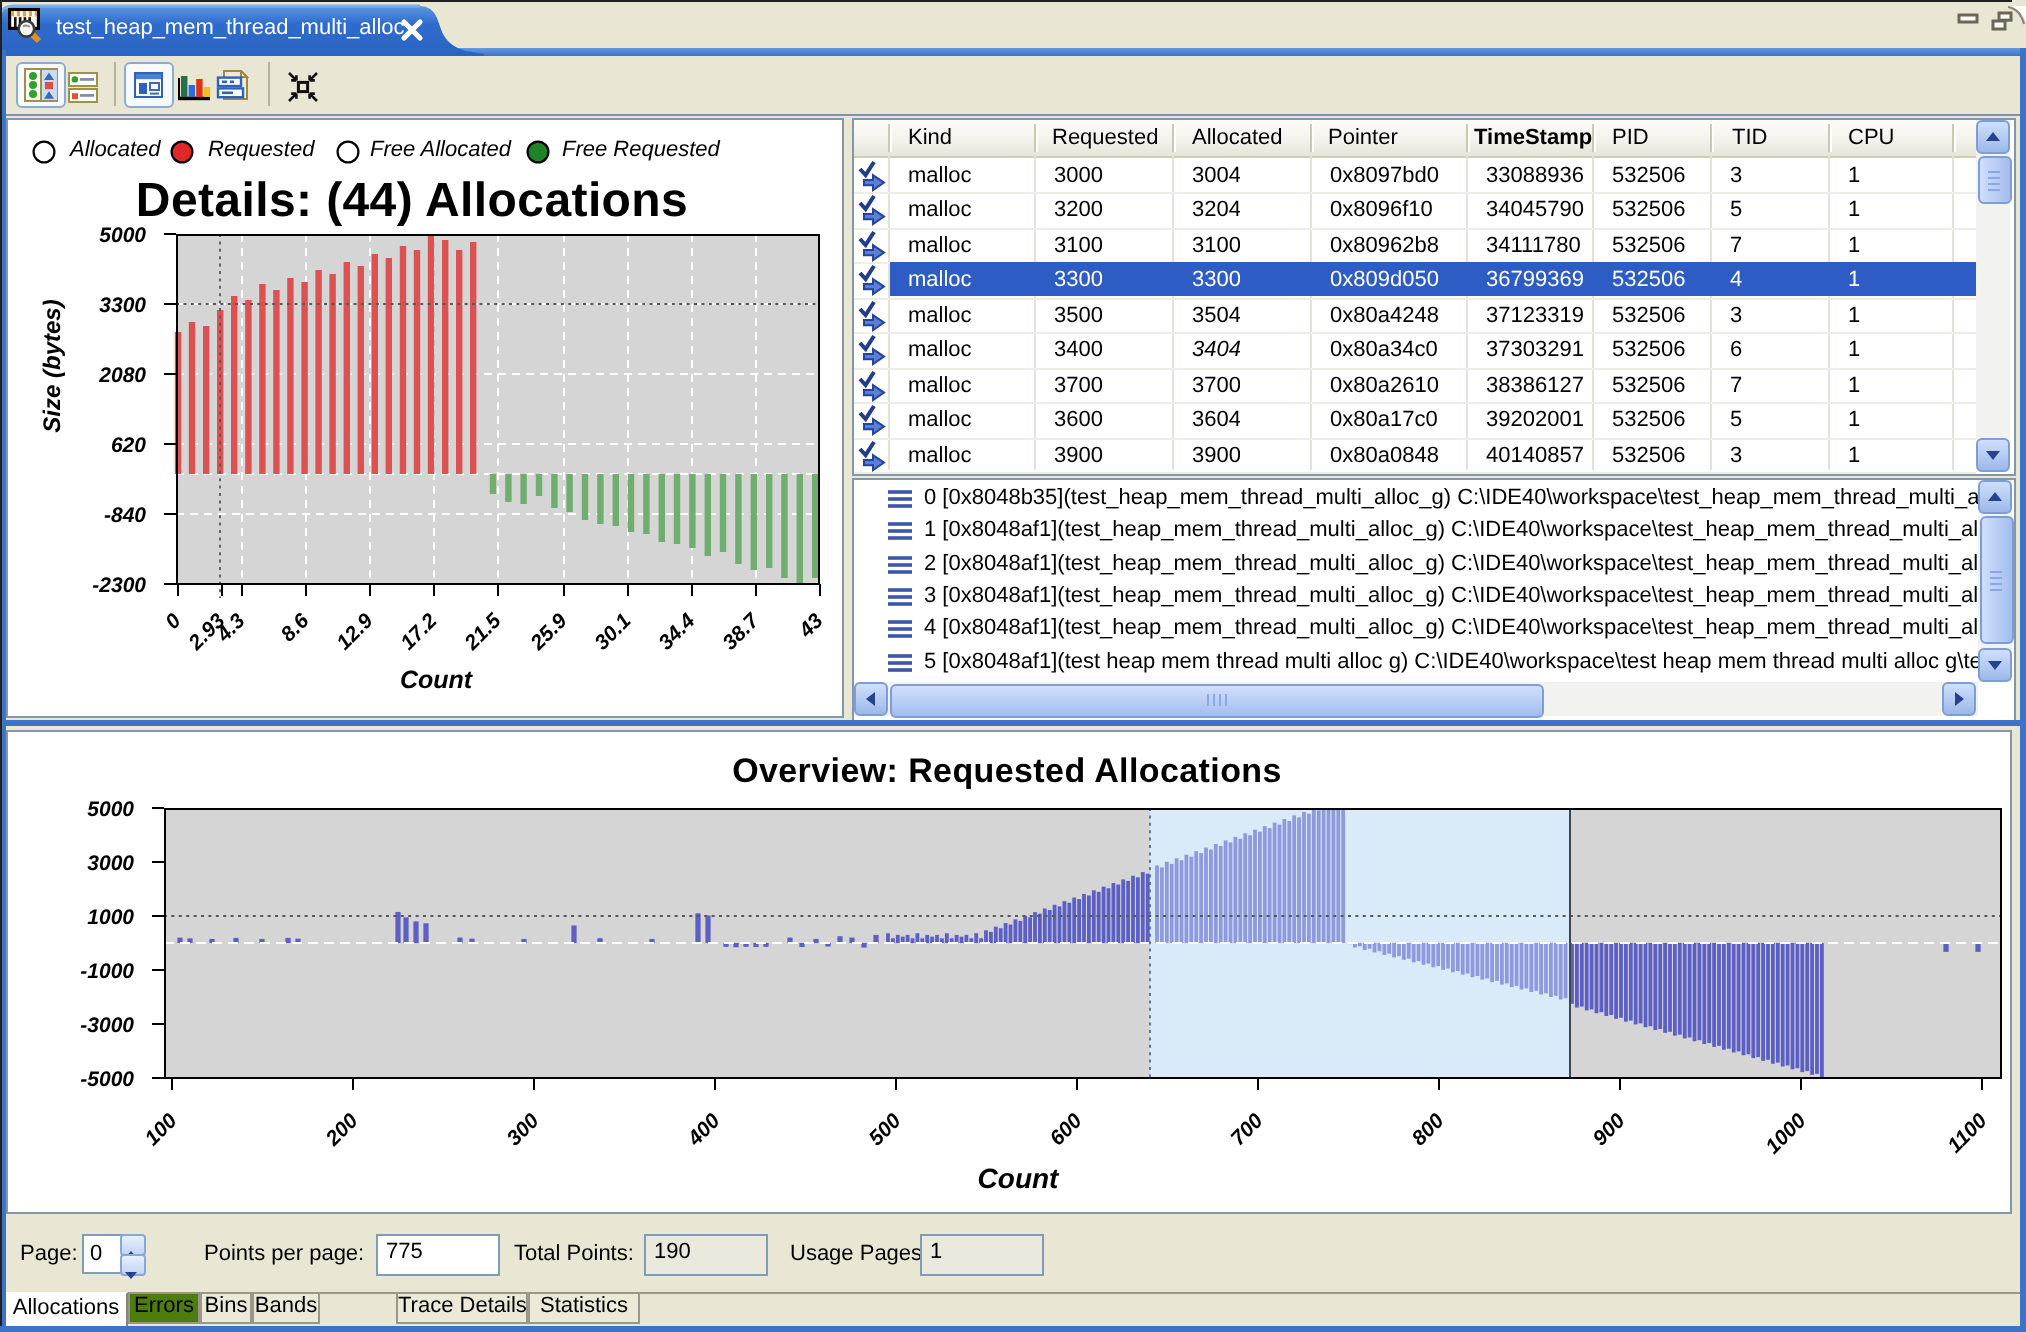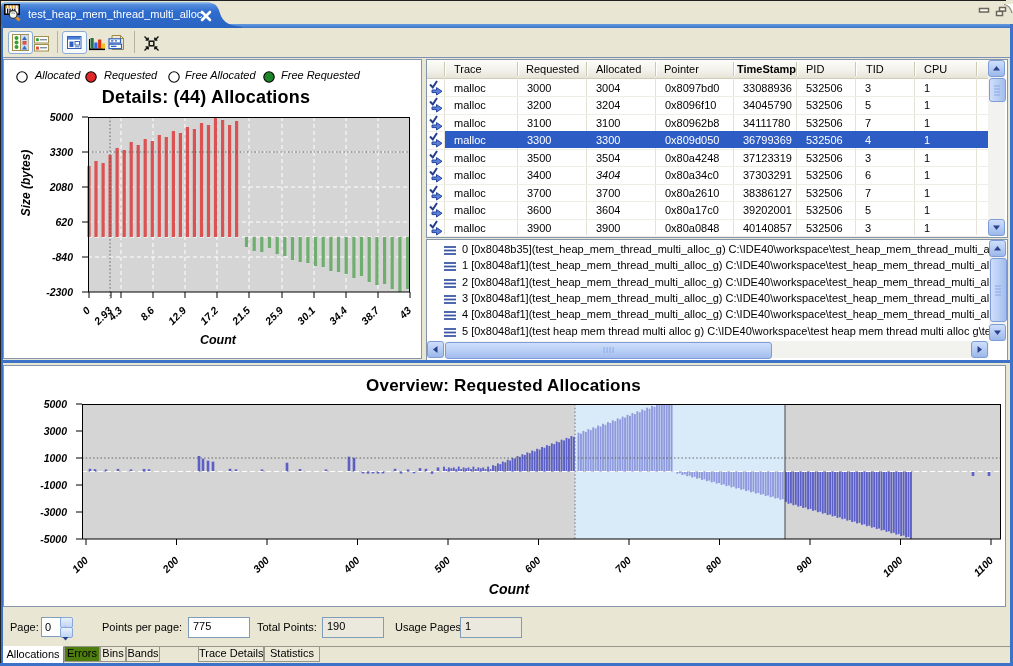--- a/index.html
+++ b/index.html
@@ -129,21 +129,21 @@
       </svg></div>
 <div class="abs it" style="left:104px;top:69px;font-size:11px;">Requested</div>
 <div class="abs" style="left:168px;top:69px;width:12px;height:12px;"><svg width="12" height="12">
         <circle cx="6" cy="6" r="5.2" fill="#ffffff" stroke="#000" stroke-width="1.1"></circle>
       </svg></div>
 <div class="abs it" style="left:185px;top:69px;font-size:11px;">Free Allocated</div>
 <div class="abs" style="left:263px;top:69px;width:12px;height:12px;"><svg width="12" height="12">
         <circle cx="6" cy="6" r="5.2" fill="#1e8428" stroke="#000" stroke-width="1.1"></circle>
       </svg></div>
 <div class="abs it" style="left:281px;top:69px;font-size:11px;">Free Requested</div>
-<div class="abs" style="left:0px;top:87px;width:412px;text-align:center;"><span style="font-size:18px;font-weight:bold;letter-spacing:0.2px;">Details: (44) Allocations</span></div>
+<div class="abs" style="left:0px;top:87px;width:412px;text-align:center;"><span style="font-size:24px;font-weight:bold;letter-spacing:0.2px;">Details: (44) Allocations</span></div>
 <svg width="417" height="298" style="position:absolute;left:3px;top:59px;">
       <rect x="85" y="58" width="322" height="175" fill="#d5d5d5"></rect>
       <line x1="85" y1="93" x2="407" y2="93" stroke="#ffffff" stroke-width="1" stroke-dasharray="4,3"></line>
       <line x1="85" y1="128" x2="407" y2="128" stroke="#ffffff" stroke-width="1" stroke-dasharray="4,3"></line>
       <line x1="85" y1="163" x2="407" y2="163" stroke="#ffffff" stroke-width="1" stroke-dasharray="4,3"></line>
       <line x1="85" y1="198" x2="407" y2="198" stroke="#ffffff" stroke-width="1" stroke-dasharray="4,3"></line>
       <line x1="85" y1="178" x2="407" y2="178" stroke="#ffffff" stroke-width="1" stroke-dasharray="4,3"></line>
       <line x1="118" y1="58" x2="118" y2="233" stroke="#ffffff" stroke-width="1" stroke-dasharray="4,3"></line>
       <line x1="150" y1="58" x2="150" y2="233" stroke="#ffffff" stroke-width="1" stroke-dasharray="4,3"></line>
       <line x1="182" y1="58" x2="182" y2="233" stroke="#ffffff" stroke-width="1" stroke-dasharray="4,3"></line>
@@ -234,21 +234,21 @@
       <text x="345" y="252" font-size="10.5" font-style="italic" font-weight="bold" text-anchor="end" font-family="Liberation Sans" transform="rotate(-45 345 252)">34.4</text>
       <line x1="375" y1="233" x2="375" y2="239" stroke="#000"></line>
       <text x="377" y="252" font-size="10.5" font-style="italic" font-weight="bold" text-anchor="end" font-family="Liberation Sans" transform="rotate(-45 377 252)">38.7</text>
       <line x1="407" y1="233" x2="407" y2="239" stroke="#000"></line>
       <text x="409" y="252" font-size="10.5" font-style="italic" font-weight="bold" text-anchor="end" font-family="Liberation Sans" transform="rotate(-45 409 252)">43</text>
       <text x="27" y="124" font-size="12" font-style="italic" font-weight="bold" text-anchor="middle" font-family="Liberation Sans" transform="rotate(-90 27 124)">Size (bytes)</text>
       <text x="215" y="285" font-size="12.5" font-style="italic" font-weight="bold" text-anchor="middle" font-family="Liberation Sans">Count</text>
     </svg>
 <div class="panel" style="left:426px;top:59px;width:580px;height:177px;overflow:hidden;"></div>
 <div class="abs" style="left:427px;top:60px;width:561px;height:18px;background:linear-gradient(#fcfcf9,#f2f1ea 60%,#e6e4d8);border-bottom:1px solid #cfcdb8;"></div>
-<div class="hdrtxt" style="left:454px;top:63px;">Trace</div>
+<div class="hdrtxt" style="left:454px;top:63px;">Kind</div>
 <div class="hdrtxt" style="left:526px;top:63px;">Requested</div>
 <div class="hdrtxt" style="left:596px;top:63px;">Allocated</div>
 <div class="hdrtxt" style="left:664px;top:63px;">Pointer</div>
 <div class="hdrtxt" style="left:737px;top:63px;font-weight:bold;">TimeStamp</div>
 <div class="hdrtxt" style="left:806px;top:63px;">PID</div>
 <div class="hdrtxt" style="left:866px;top:63px;">TID</div>
 <div class="hdrtxt" style="left:924px;top:63px;">CPU</div>
 <div class="abs" style="left:444px;top:62px;width:1px;height:14px;background:#cbc9b4;"></div>
 <div class="abs" style="left:445px;top:62px;width:1px;height:14px;background:#ffffff;"></div>
 <div class="abs" style="left:517px;top:62px;width:1px;height:14px;background:#cbc9b4;"></div>

